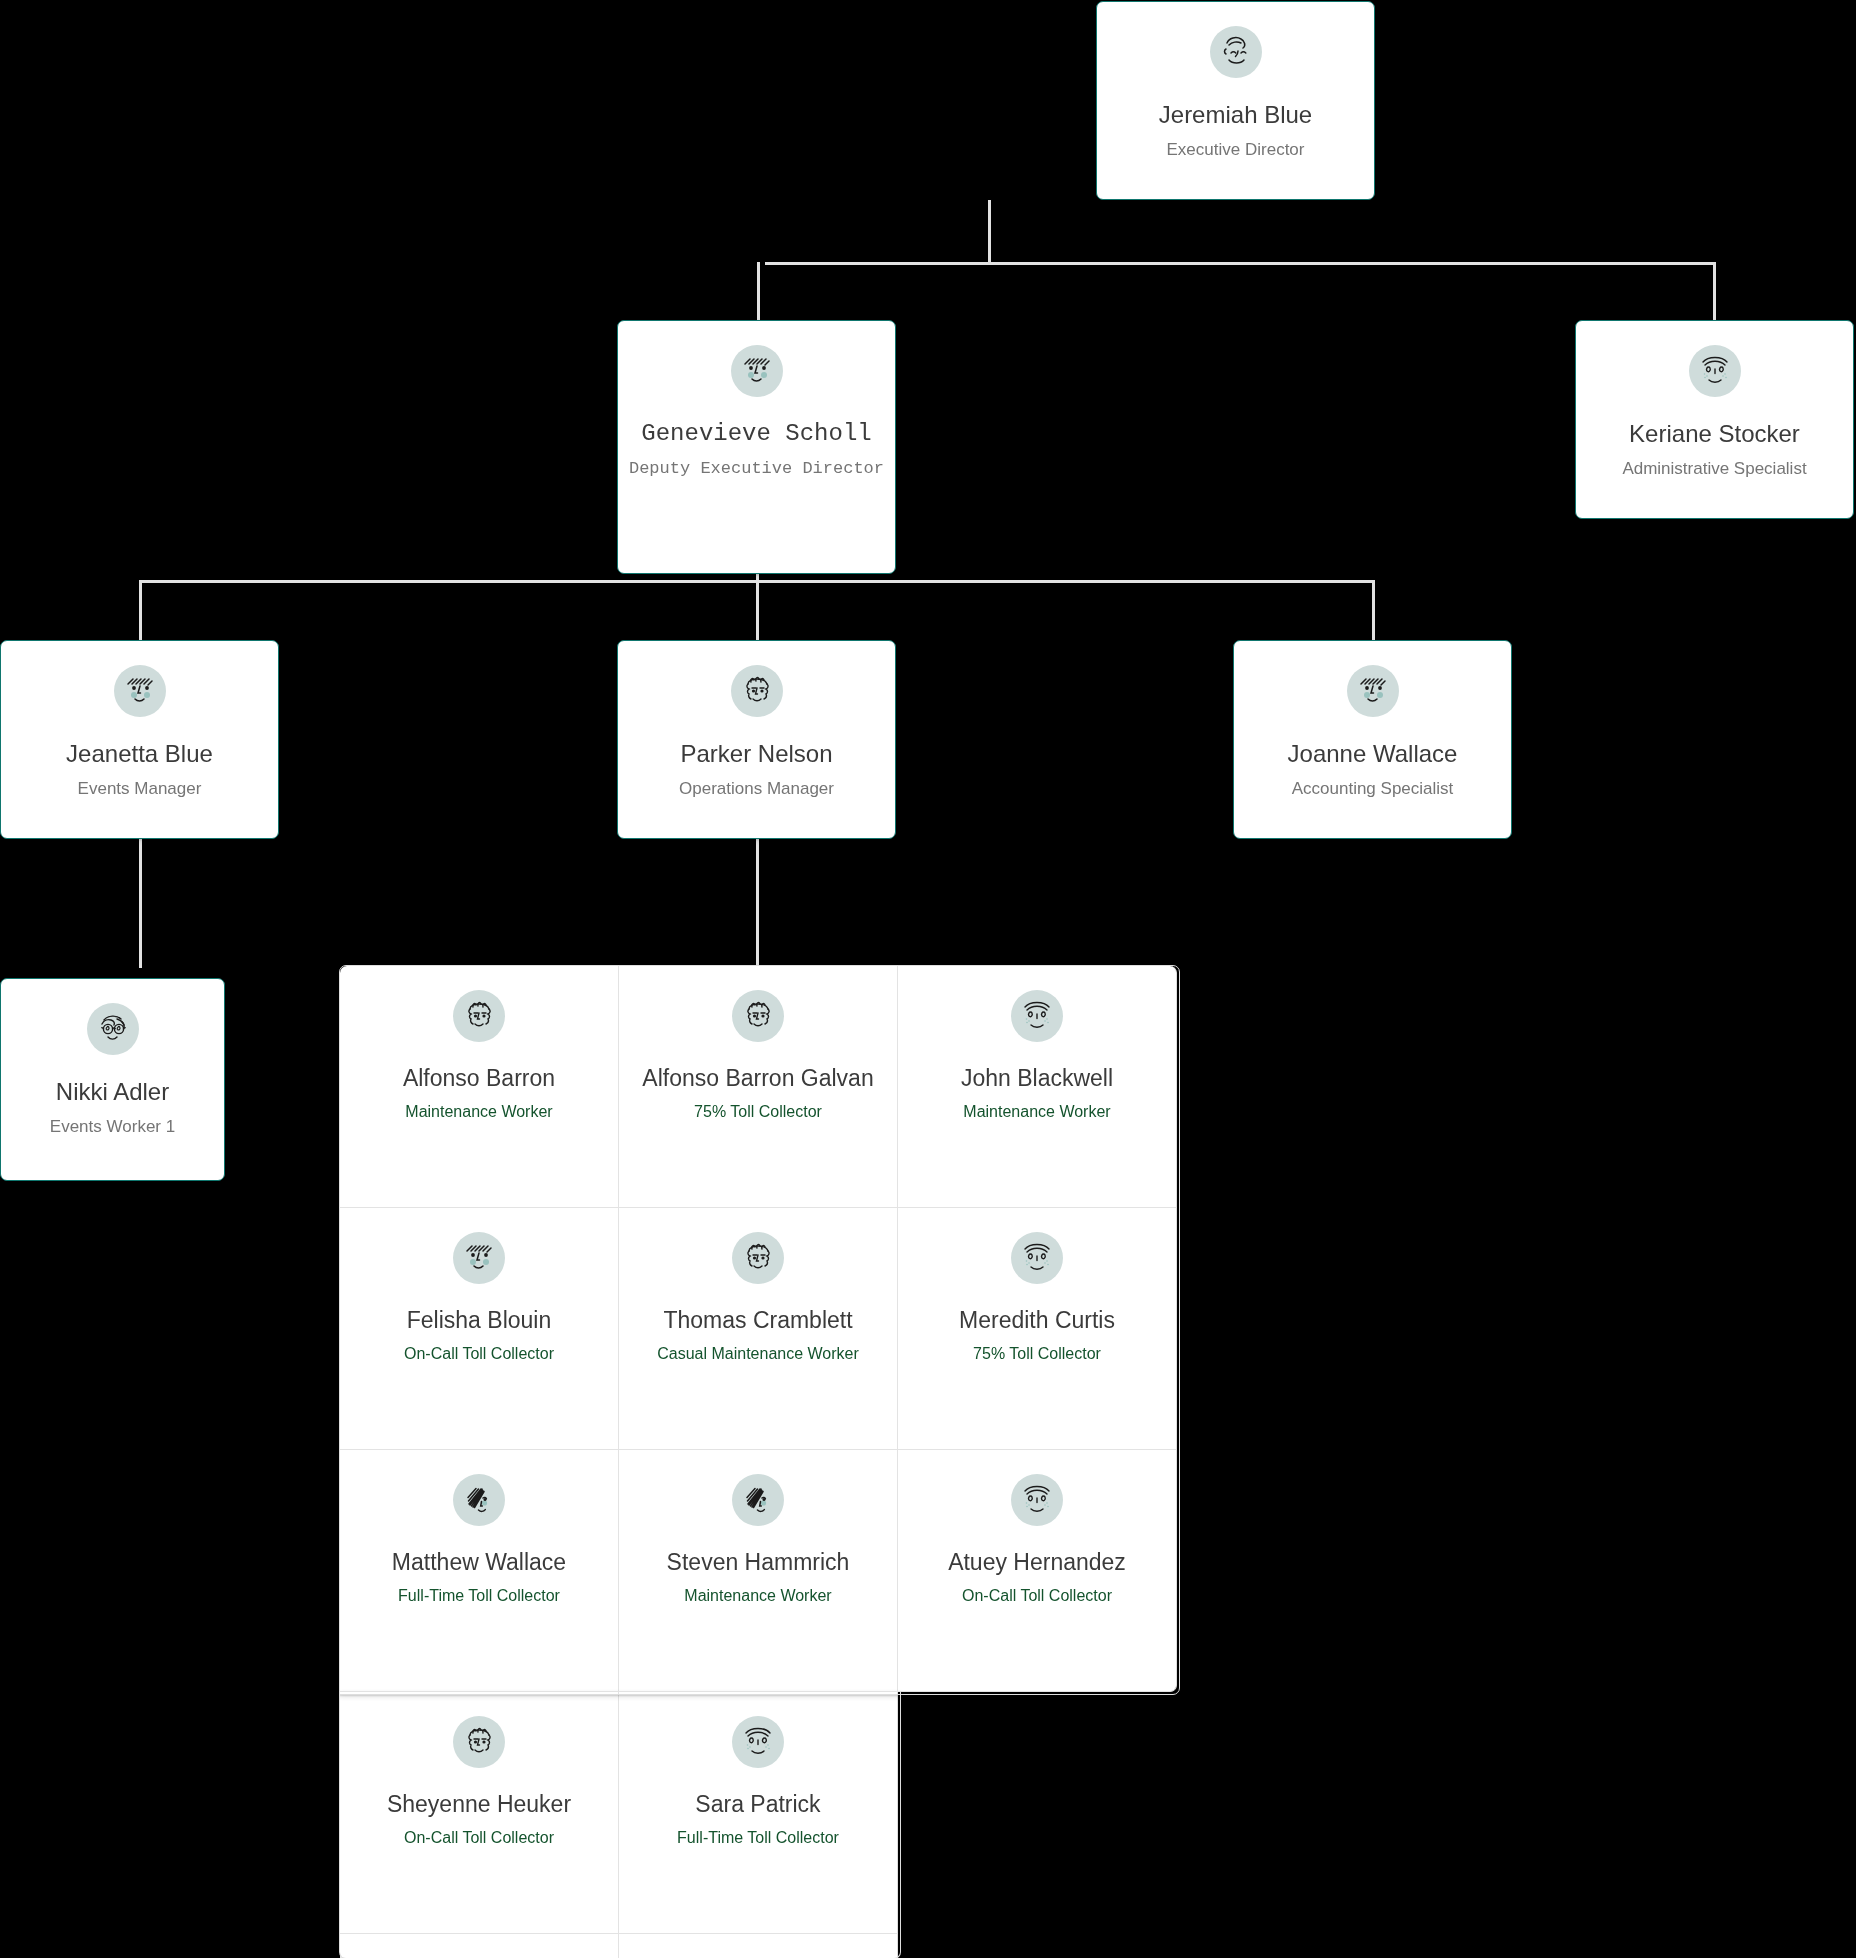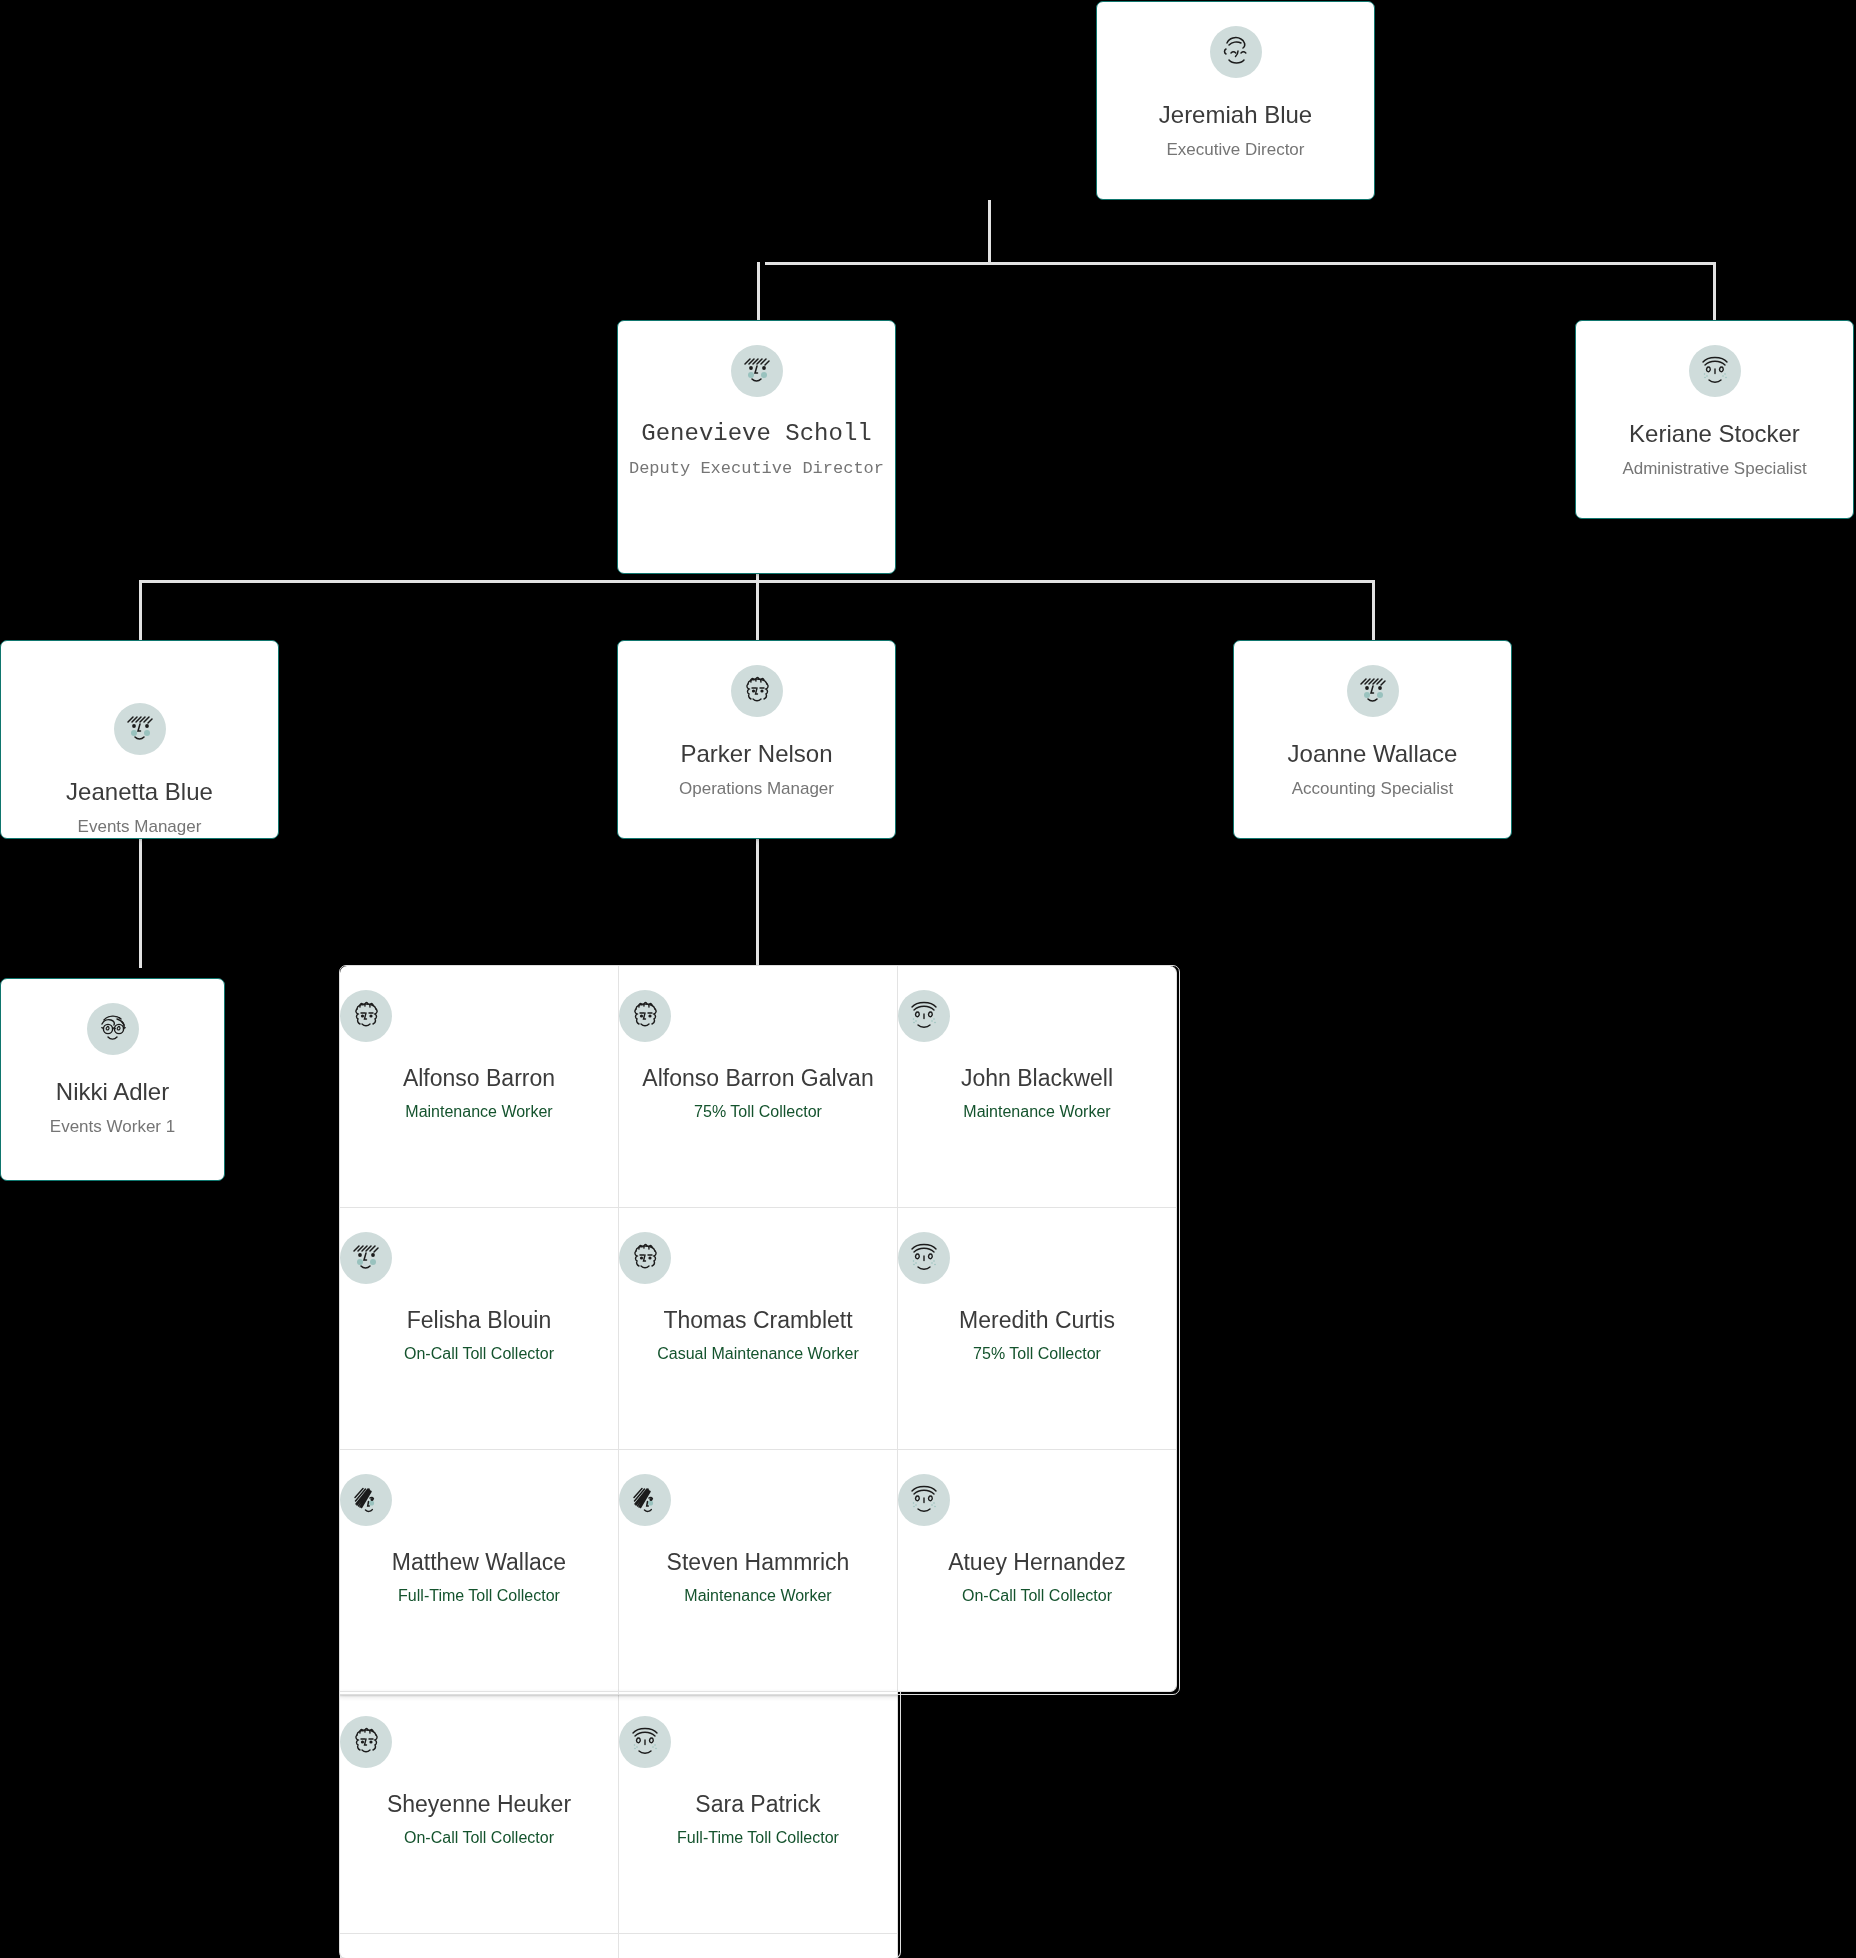--- a/index.html
+++ b/index.html
@@ -90,20 +90,21 @@
   }
   .grid-cell {
     width: 279px;
     height: 242px;
     box-sizing: border-box;
     background: #ffffff;
     border-right: 1px solid #e3e3e3;
     border-bottom: 1px solid #e3e3e3;
     display: flex;
     flex-direction: column;
+    align-items: center;
   }
   .grid-cell:last-child { border-right: 1px solid #dedede; }
   .grid-cell .avatar-wrap { margin-top: 24px; }
   .grid-cell .node-name {
     font-size: 23px;
     color: #3b3b3b;
     line-height: 1.25;
     text-align: center;
     margin-top: 22px;
     padding: 0 6px;
@@ -216,21 +217,21 @@
             <circle cx="34" cy="31" r="0.8"></circle>
               <circle cx="37" cy="32.5" r="0.8"></circle>
           </g>
         </svg>
       </span>
     </span>
     <div class="node-name">Keriane Stocker</div>
     <div class="node-title">Administrative Specialist</div>
   </div>
 
-  <div class="node" style="left:0px; top:640px; width:279px; height:199px;justify-content:flex-end;">
+  <div class="node" style="left:0px; top:640px; width:279px; height:199px;">
     <span class="avatar-wrap">
       <span class="avatar">
         <svg viewBox="0 0 52 52" aria-hidden="true">
           <circle cx="20" cy="30" r="3" fill="#8fbdb8" opacity="0.85"></circle>
           <circle cx="33" cy="30" r="3" fill="#8fbdb8" opacity="0.85"></circle>
           <g fill="none" stroke="#1b1b1b" stroke-width="1.5" stroke-linecap="round">
             <path d="M14 19l5-5M18 19l5-5M22 19l5-5M26 19l5-5M30 19l5-5M34 20l4-4"></path>
             <path d="M26 21l-2 7h2.5"></path>
             <path d="M21 34c2.6 2.6 6.4 2.6 9 0"></path>
           </g>

